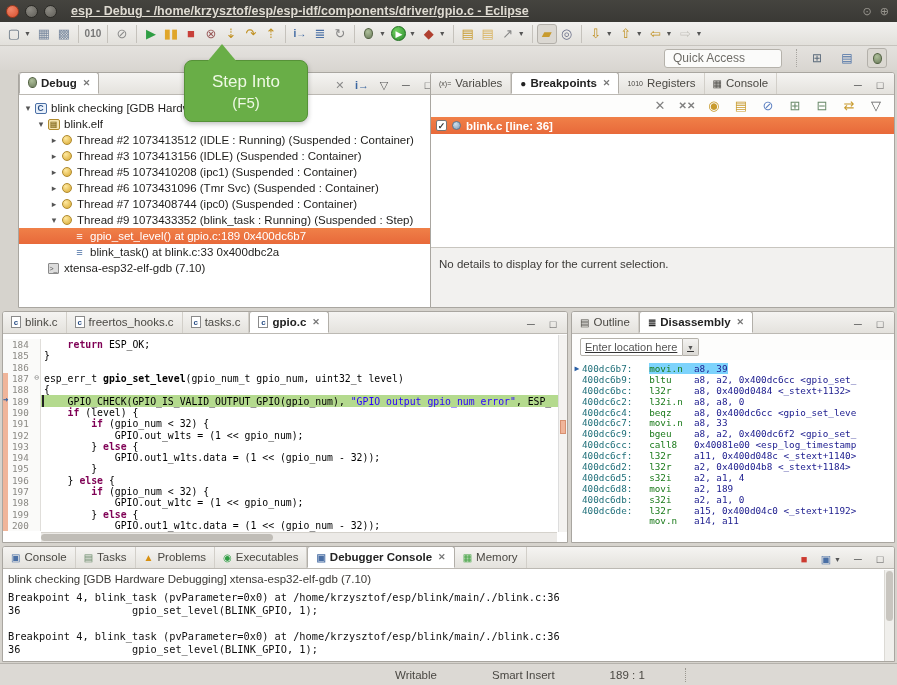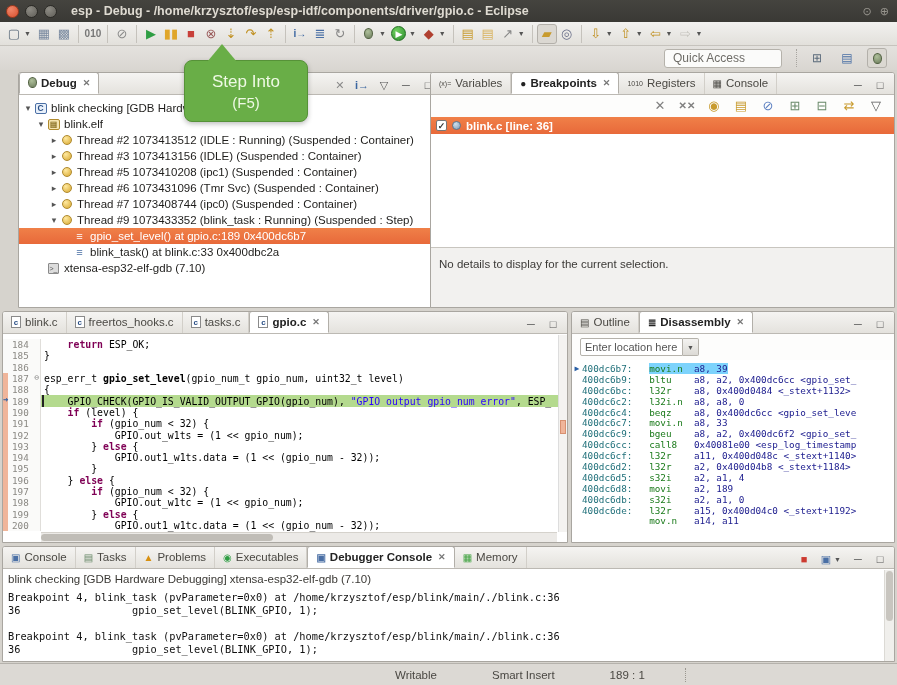--- a/index.html
+++ b/index.html
@@ -11,21 +11,21 @@
     font-size:12px; color:#333;
   }
   
   .titlebar{ position:absolute; left:0; top:0; width:897px; height:22px;
     background:linear-gradient(#45443f,#3a3935); color:#dfdbd2;
     display:flex; align-items:center; }
   .winbtn{ width:13px; height:13px; border-radius:50%; margin-left:6px;
     border:1px solid #2b2a26; background:radial-gradient(circle at 35% 30%,#8d8b84,#5f5d57);}
   .winbtn.close{ background:radial-gradient(circle at 35% 30%,#f0876a,#d8502f); border-color:#a33a1e;}
   .title-text{ flex:1; text-align:left; margin-left:14px; font-weight:bold; font-size:12.5px;
-    white-space:nowrap; overflow:hidden; }
+    white-space:nowrap; overflow:hidden;text-decoration:underline; }
   .tb-indicators{ margin-right:8px; display:flex; gap:8px; opacity:.55; font-size:11px;}
   
   .toolbar{ position:absolute; left:0; top:22px; width:897px; height:24px;
     background:linear-gradient(#f2f1ef,#e2e0db); border-bottom:1px solid #c6c3bd;
     display:flex; align-items:center; padding-left:4px; }
   .tbi{ height:20px; min-width:20px; display:inline-flex; align-items:center; justify-content:center;
     font-size:13px; line-height:20px; border-radius:3px; padding:0 1px; cursor:default; }
   .tbi.small-text{ font-size:10px; font-weight:bold; letter-spacing:0; }
   .tbi.pressed{ border:1px solid #b3b0aa; background:#dbd8d2; }
   .tbi.disabled{ opacity:.45; }
@@ -99,21 +99,21 @@
   .tok-s{ color:#2a00ff; }
   .tok-f{ font-weight:bold; }
   .hscroll{ position:absolute; left:38px; right:10px; bottom:0; height:10px; background:#eceae7; border-top:1px solid #d5d2cc;}
   .hscroll .thumb{ position:absolute; left:0; top:1px; height:7px; width:45%; background:#c0bdb7; border-radius:4px;}
   .overview{ position:absolute; right:0; top:0; bottom:10px; width:9px; background:#f4f3f1; border-left:1px solid #ddd;}
   .overview .mark{ position:absolute; right:1px; top:85px; width:6px; height:14px; background:#f0b59a; border:1px solid #d89070;}
   .page-ic{ width:10px; height:12px; background:#fff; border:1px solid #8a8a8a; font-size:8px; color:#2a4f85; font-weight:bold;
     display:inline-flex; align-items:center; justify-content:center; }
   
   .dis-toolbar{ height:26px; display:flex; align-items:center; background:#fdfdfc; padding-left:8px; gap:6px;}
-  .loc-combo{ display:flex; align-items:flex-end; }
+  .loc-combo{ display:flex; align-items:flex-end;text-decoration:underline; }
   .loc-input{ width:103px; height:18px; border:1px solid #b5b2ab; background:#fff; color:#555; font-size:11px;
     padding-left:4px; display:flex; align-items:center; white-space:nowrap; overflow:hidden; border-radius:2px 0 0 2px;}
   .loc-btn{ width:16px; height:18px; border:1px solid #b5b2ab; border-left:none; background:linear-gradient(#f4f3f1,#dcdad5);
     font-size:7px; color:#555; display:flex; align-items:center; justify-content:center; border-radius:0 2px 2px 0;}
   .dis-body{ position:absolute; left:0; right:0; top:49px; bottom:0; background:#fff; overflow:hidden; padding-top:2px;}
   .dis-line{ height:10.9px; display:flex; align-items:center; font-family:"DejaVu Sans Mono","Liberation Mono",monospace;
     font-size:9.3px; white-space:pre; }
   .dis-gut{ width:10px; flex:none; color:#2a5fa5; font-size:8px; text-align:center;}
   .dis-addr{ color:#20707a; }
   .dis-mn{ color:#1a7a1a; }

